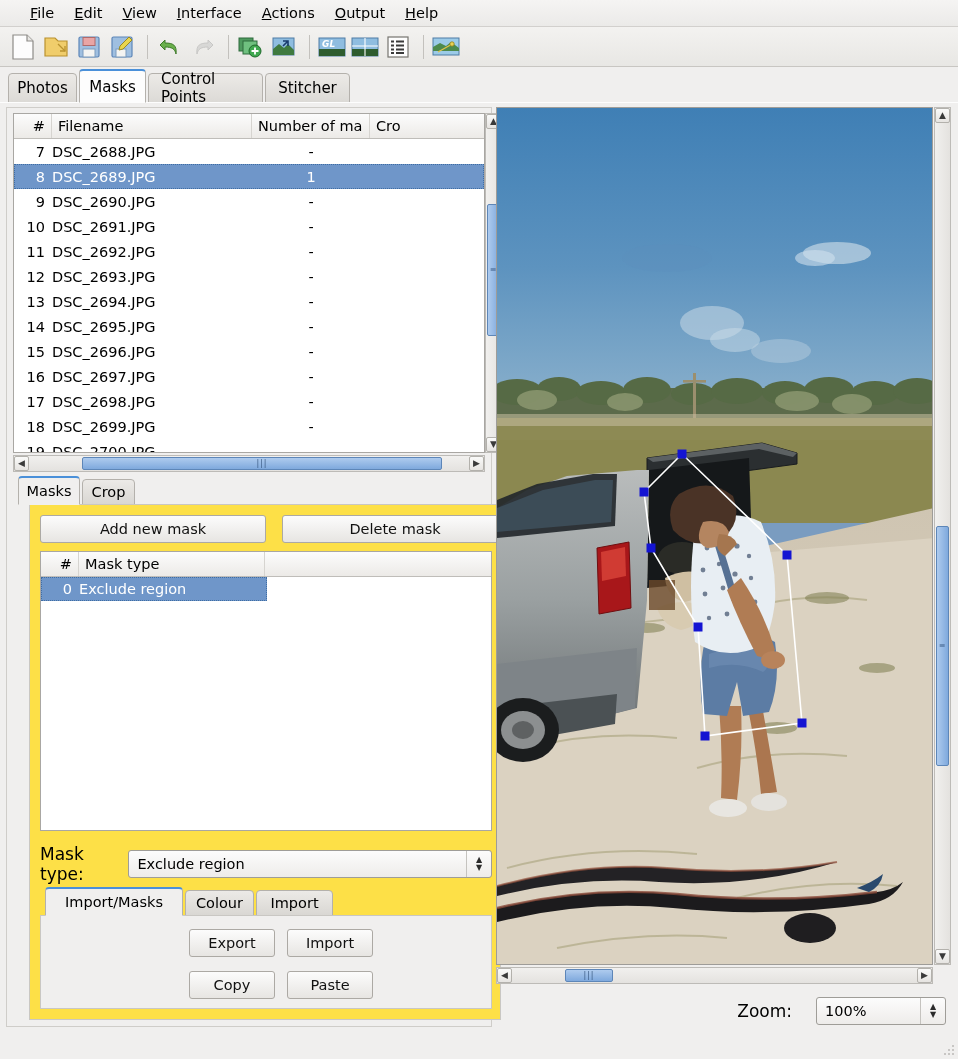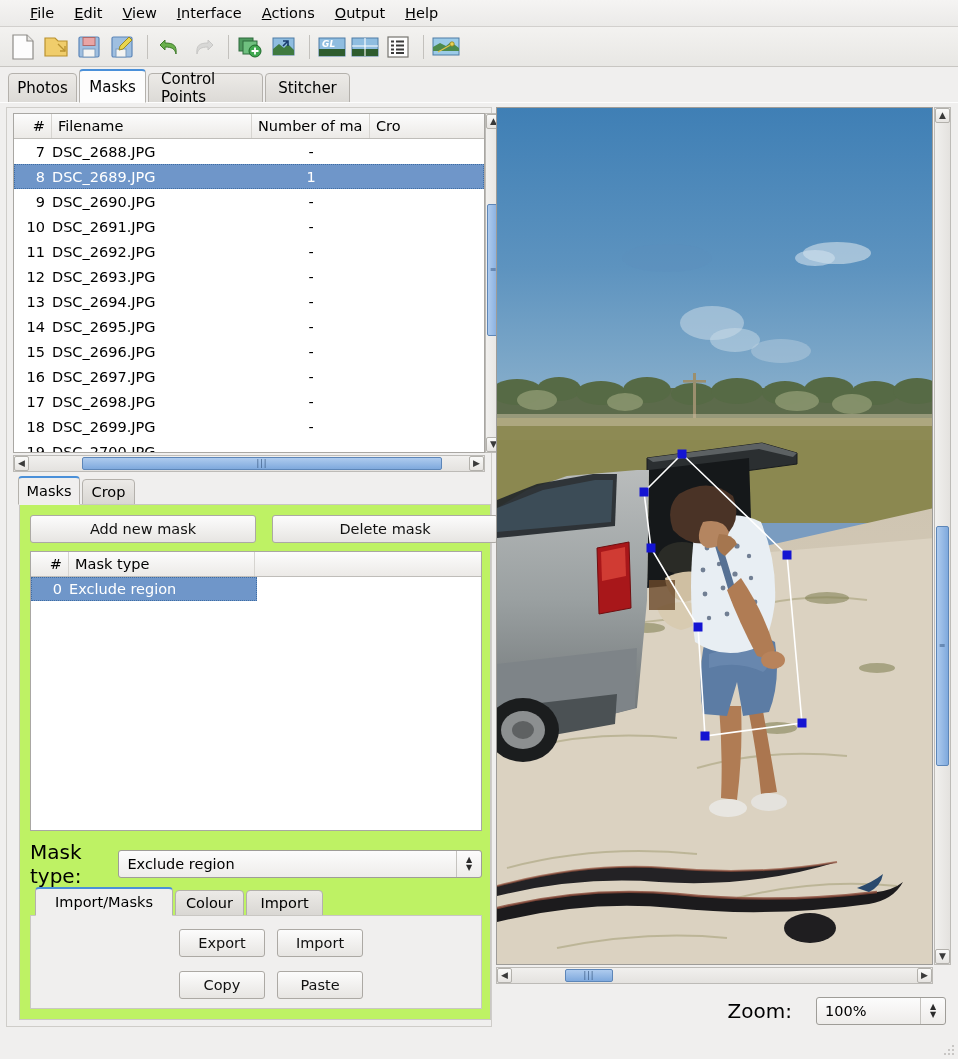--- a/index.html
+++ b/index.html
@@ -151,22 +151,22 @@
     padding: 0 11px; font-size: 14.5px;
     background: linear-gradient(#eceae7, #d9d7d3);
     border: 1px solid #b4b1ac; border-radius: 4px 4px 0 0;
     cursor: default;
   }
   .subtab.active {
     background: #f0efee; border-bottom: 1px solid #f0efee;
     border-top: 2px solid #4a90d9; height: 29px; z-index: 4;
   }
   .subpanel {
-    position: absolute; left: 12px; top: 396px; width: 472px; height: 516px;
-    border: 1px solid #c9c7c3; background: #bef264;
+    position: absolute; left: 22px; top: 396px; width: 472px; height: 516px;
+    border: 1px solid #c9c7c3; background: #fde047;
   }
 
   .btn {
     background: linear-gradient(#fcfcfc,#e7e5e2);
     border: 1px solid #aca9a4; border-radius: 3px;
     font-size: 14.5px; color: #111;
     display: flex; align-items: center; justify-content: center;
     cursor: default; font-family: inherit;
   }
 
@@ -185,21 +185,21 @@
   .ml-row { display: flex; height: 24px; align-items: center; font-size: 14.5px; }
   .ml-row.sel {
     background: #6f96c9; color: #fff; width: 226px;
     outline: 1px dotted #3f6da3; outline-offset: -1px;
   }
 
   .masktype-row {
     position: absolute; left: 10px; top: 345px; width: 452px; height: 28px;
     display: flex; align-items: center;
   }
-  .label { font-size: 20px; }
+  .label { font-size: 17px; }
   .combo {
     position: relative; height: 28px;
     background: linear-gradient(#fcfcfc,#eeecea);
     border: 1px solid #9f9d98; border-radius: 3px;
     display: flex; align-items: center; padding-left: 8px;
     font-size: 14.5px; cursor: default;
   }
   .combo .spin {
     position: absolute; right: 0; top: 0; bottom: 0; width: 25px;
     border-left: 1px solid #c5c3bf;

